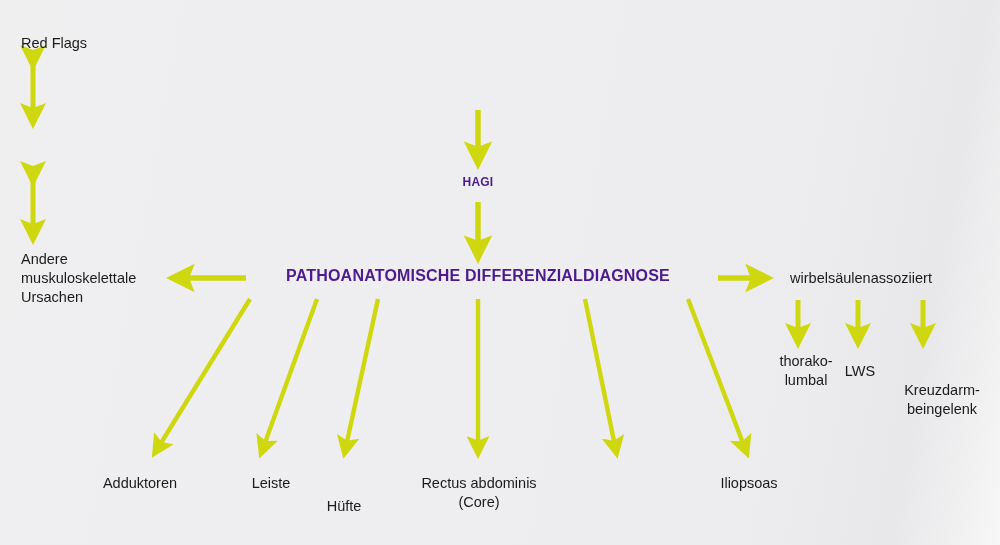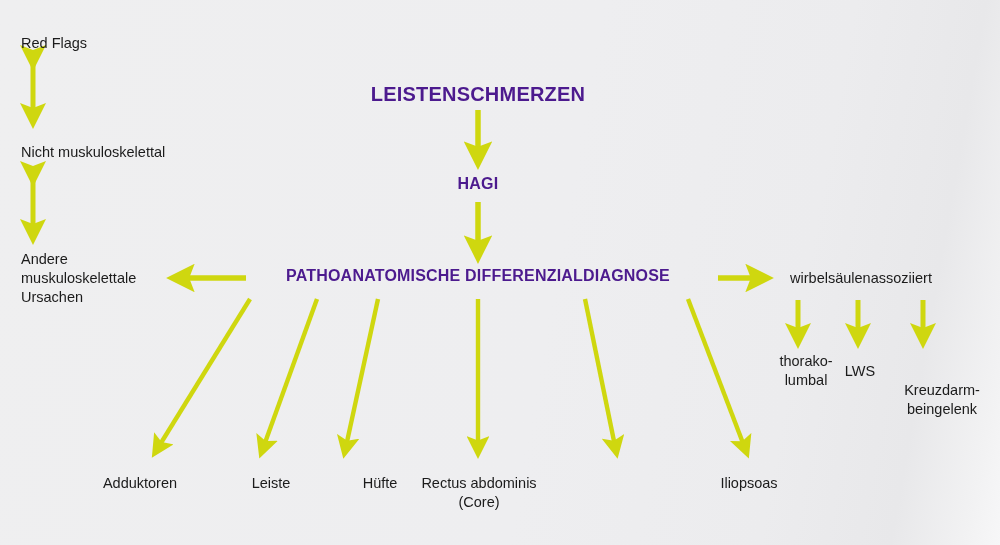--- a/index.html
+++ b/index.html
@@ -37,21 +37,21 @@
   .head {
     position: absolute;
     color: #4c1a8e;
     font-weight: bold;
     letter-spacing: 0.2px;
     transform: translateX(-50%);
     text-align: center;
     white-space: nowrap;
   }
   .head.h1 { font-size: 20px; }
-  .head.h2 { font-size: 16px; }
+  .head.h2 { font-size: 12px; }
   .head.h3 { font-size: 16px; }
 </style>
 </head>
 <body>
 
 <div id="diagram">
 
   <svg class="arrows" viewBox="0 0 1000 545" xmlns="http://www.w3.org/2000/svg">
     <defs>
       <marker id="ah" markerWidth="5.2" markerHeight="5.2" refX="3.4" refY="2.6" orient="auto" markerUnits="strokeWidth">
@@ -76,49 +76,47 @@
     <line x1="378" y1="299" x2="345" y2="451" stroke="#cfd70f" stroke-width="4.4" marker-end="url(#ah)"></line>
     <line x1="478" y1="299" x2="478" y2="451" stroke="#cfd70f" stroke-width="4.4" marker-end="url(#ah)"></line>
     <line x1="585" y1="299" x2="616" y2="451" stroke="#cfd70f" stroke-width="4.4" marker-end="url(#ah)"></line>
     <line x1="688" y1="299" x2="746" y2="451" stroke="#cfd70f" stroke-width="4.4" marker-end="url(#ah)"></line>
 
     <line x1="798" y1="300" x2="798" y2="340" stroke="#cfd70f" stroke-width="5" marker-end="url(#ah)"></line>
     <line x1="858" y1="300" x2="858" y2="340" stroke="#cfd70f" stroke-width="5" marker-end="url(#ah)"></line>
     <line x1="923" y1="300" x2="923" y2="340" stroke="#cfd70f" stroke-width="5" marker-end="url(#ah)"></line>
   </svg>
 
-  <div class="head h1" style="left:478px; top:83px;">LEISTENSCHMERZEN</div>
 
   <div class="head h2" style="left:478px; top:175px;">HAGI</div>
 
   <div class="head h3" style="left:478px; top:267px;">PATHOANATOMISCHE DIFFERENZIALDIAGNOSE</div>
 
   <div class="lbl left" style="left:21px; top:27px;margin-top:7px;">Red Flags</div>
 
-  <div class="lbl left" style="left:21px; top:143px;">Nicht muskuloskelettal</div>
 
   <div class="lbl center" style="left:861px; top:269px;">wirbelsäulenassoziiert</div>
 
   <div class="lbl left" style="left:21px; top:250px;">Andere
 muskuloskelettale
 Ursachen</div>
 
   <div class="lbl center" style="left:798px; top:352px;margin-left:8px;">thorako-
 lumbal</div>
 
   <div class="lbl center" style="left:860px; top:362px;">LWS</div>
 
   <div class="lbl center" style="left:942px; top:352px;margin-top:29px;">Kreuzdarm-
 beingelenk</div>
 
   <div class="lbl center" style="left:140px; top:474px;">Adduktoren</div>
 
   <div class="lbl center" style="left:251px; top:474px;margin-left:20px;">Leiste</div>
 
-  <div class="lbl center" style="left:344px; top:474px;margin-left:36px;">Hüfte</div>
+  <div class="lbl center" style="left:344px; top:497px;">Hüfte</div>
 
   <div class="lbl center" style="left:479px; top:474px;">Rectus abdominis
 (Core)</div>
 
 
   <div class="lbl center" style="left:749px; top:474px;">Iliopsoas</div>
 
 </div>
 
 </body></html>

